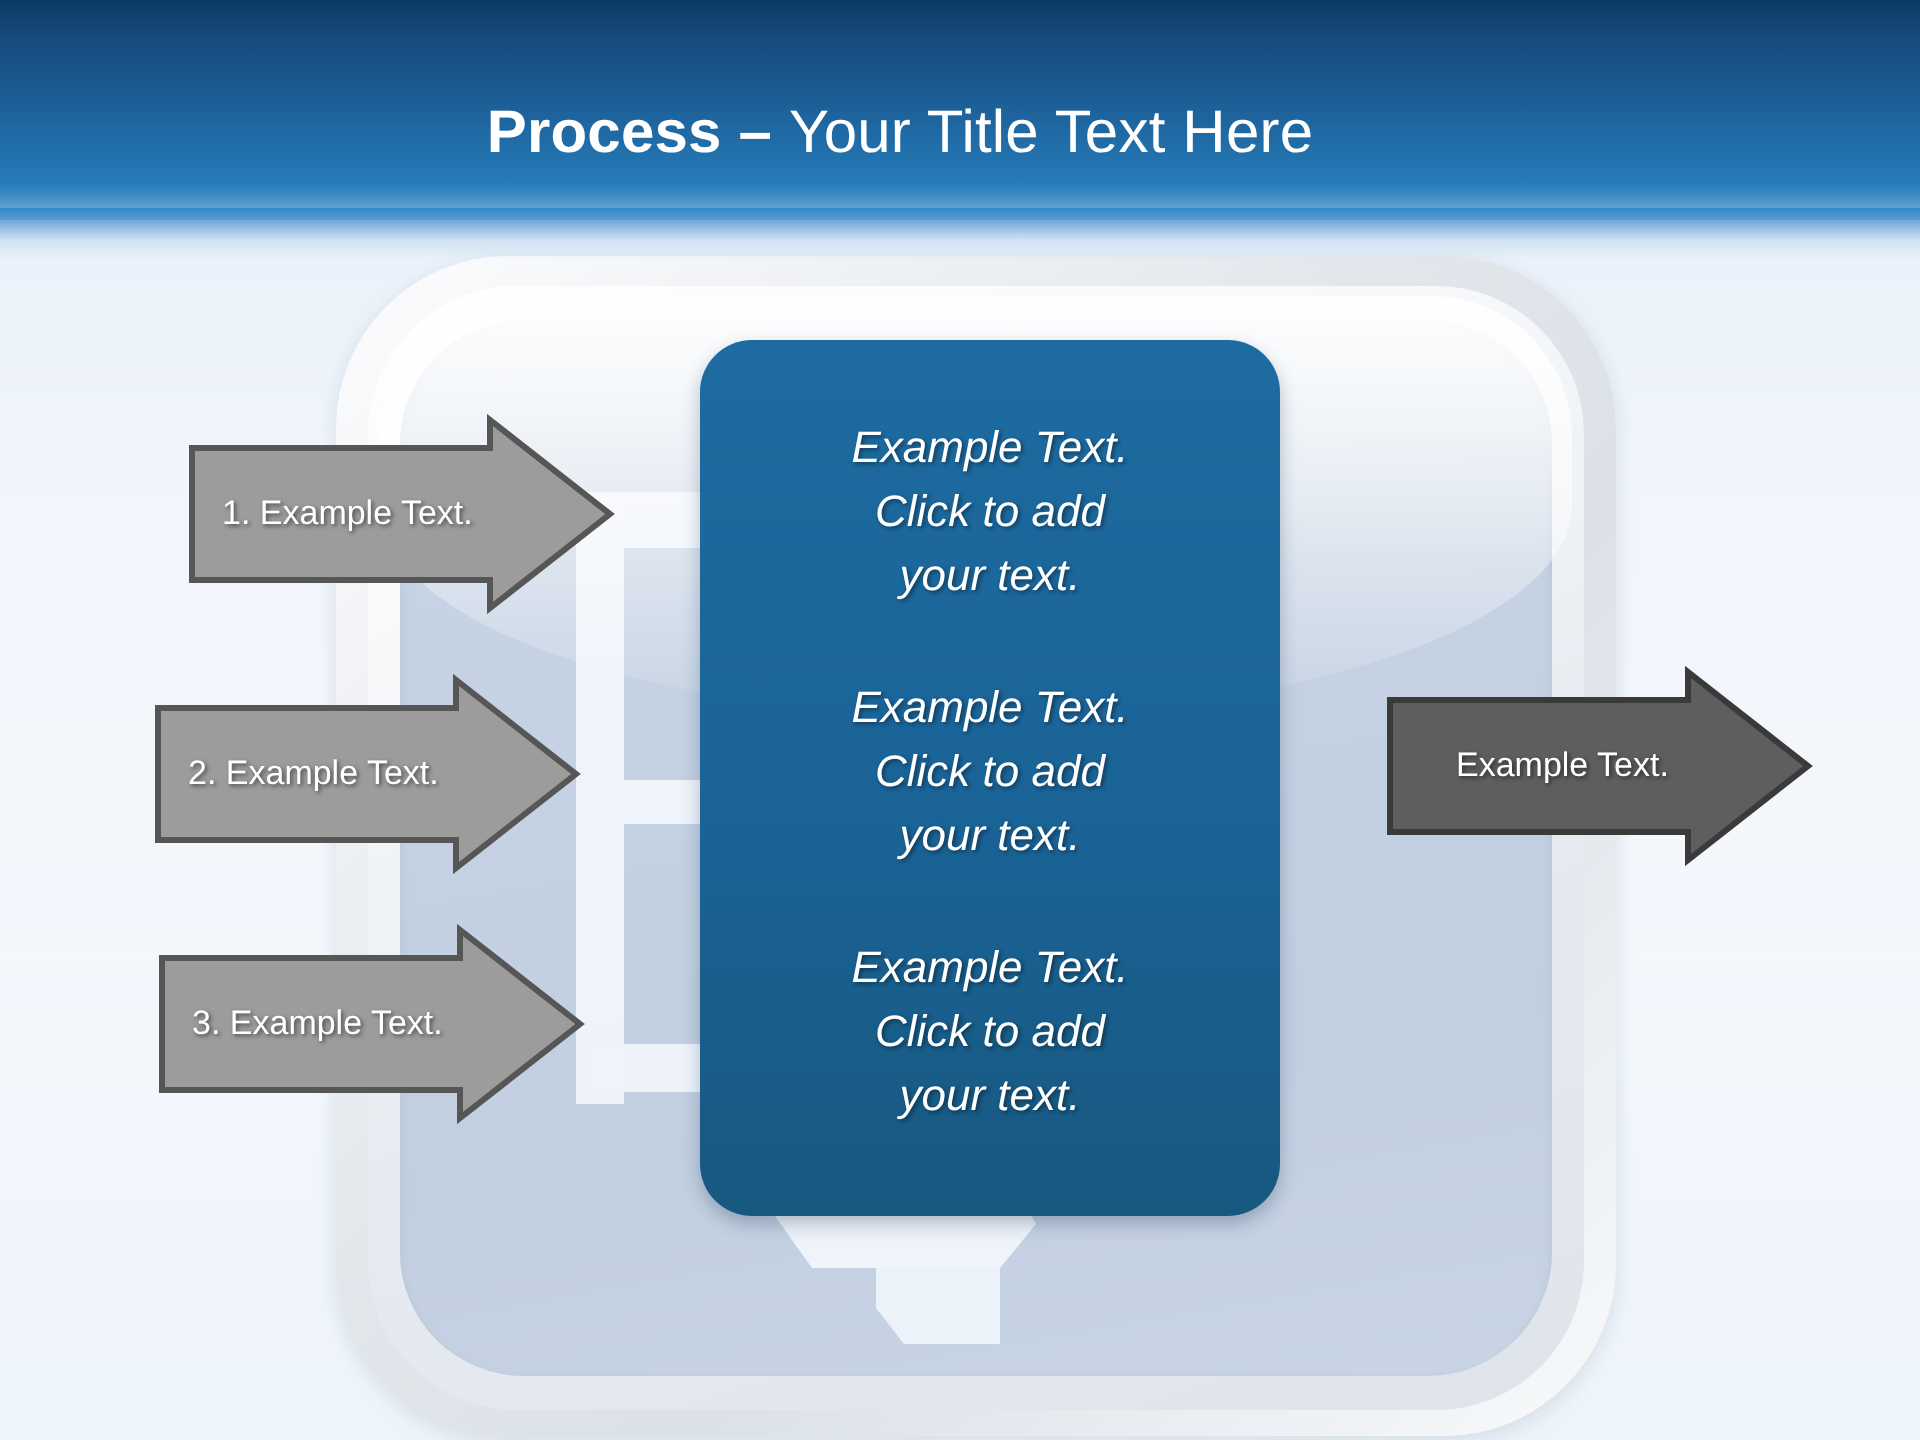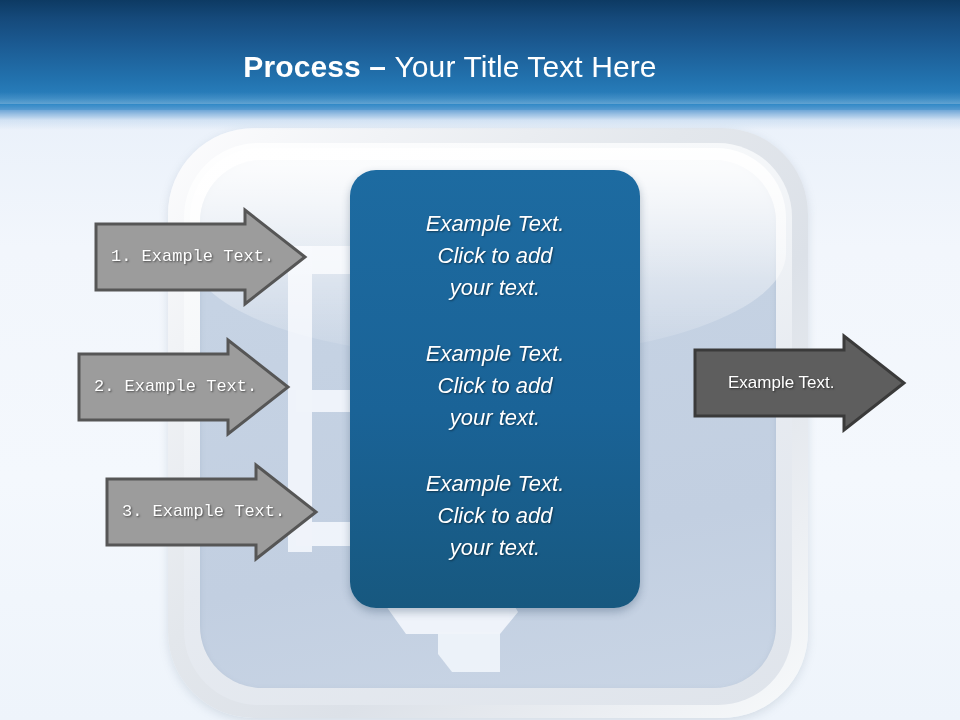--- a/index.html
+++ b/index.html
@@ -210,32 +210,32 @@
   .arrow-label {
     position: relative;
     z-index: 2;
     color: #ffffff;
     font-size: 17px;
     line-height: 20px;
     text-shadow: 1px 1px 2px rgba(0,0,0,0.55);
     white-space: nowrap;
   }
 
-  .arrow-left  { width: 215px; height: 100px; font-family: Liberation Mono, monospace; }
+  .arrow-left  { width: 215px; height: 100px; }
   .arrow-left .arrow-label {
     margin-left: 18px;
   }
   .arrow-right { width: 215px; height: 100px; }
   .arrow-right .arrow-label {
     margin-left: 36px;
   }
 
   #arrow1 { left: 93px; top: 207px; }
   #arrow2 { left: 76px; top: 337px; }
-  #arrow3 { left: 104px; top: 462px; align-items: center; }
+  #arrow3 { left: 78px; top: 462px; align-items: center; }
   #arrow-out { left: 692px; top: 333px; }
 </style>
 </head>
 <body>
 
 <div id="slide">
 
   <div class="body-wash"></div>
 
   <div class="frame-outer"></div>

